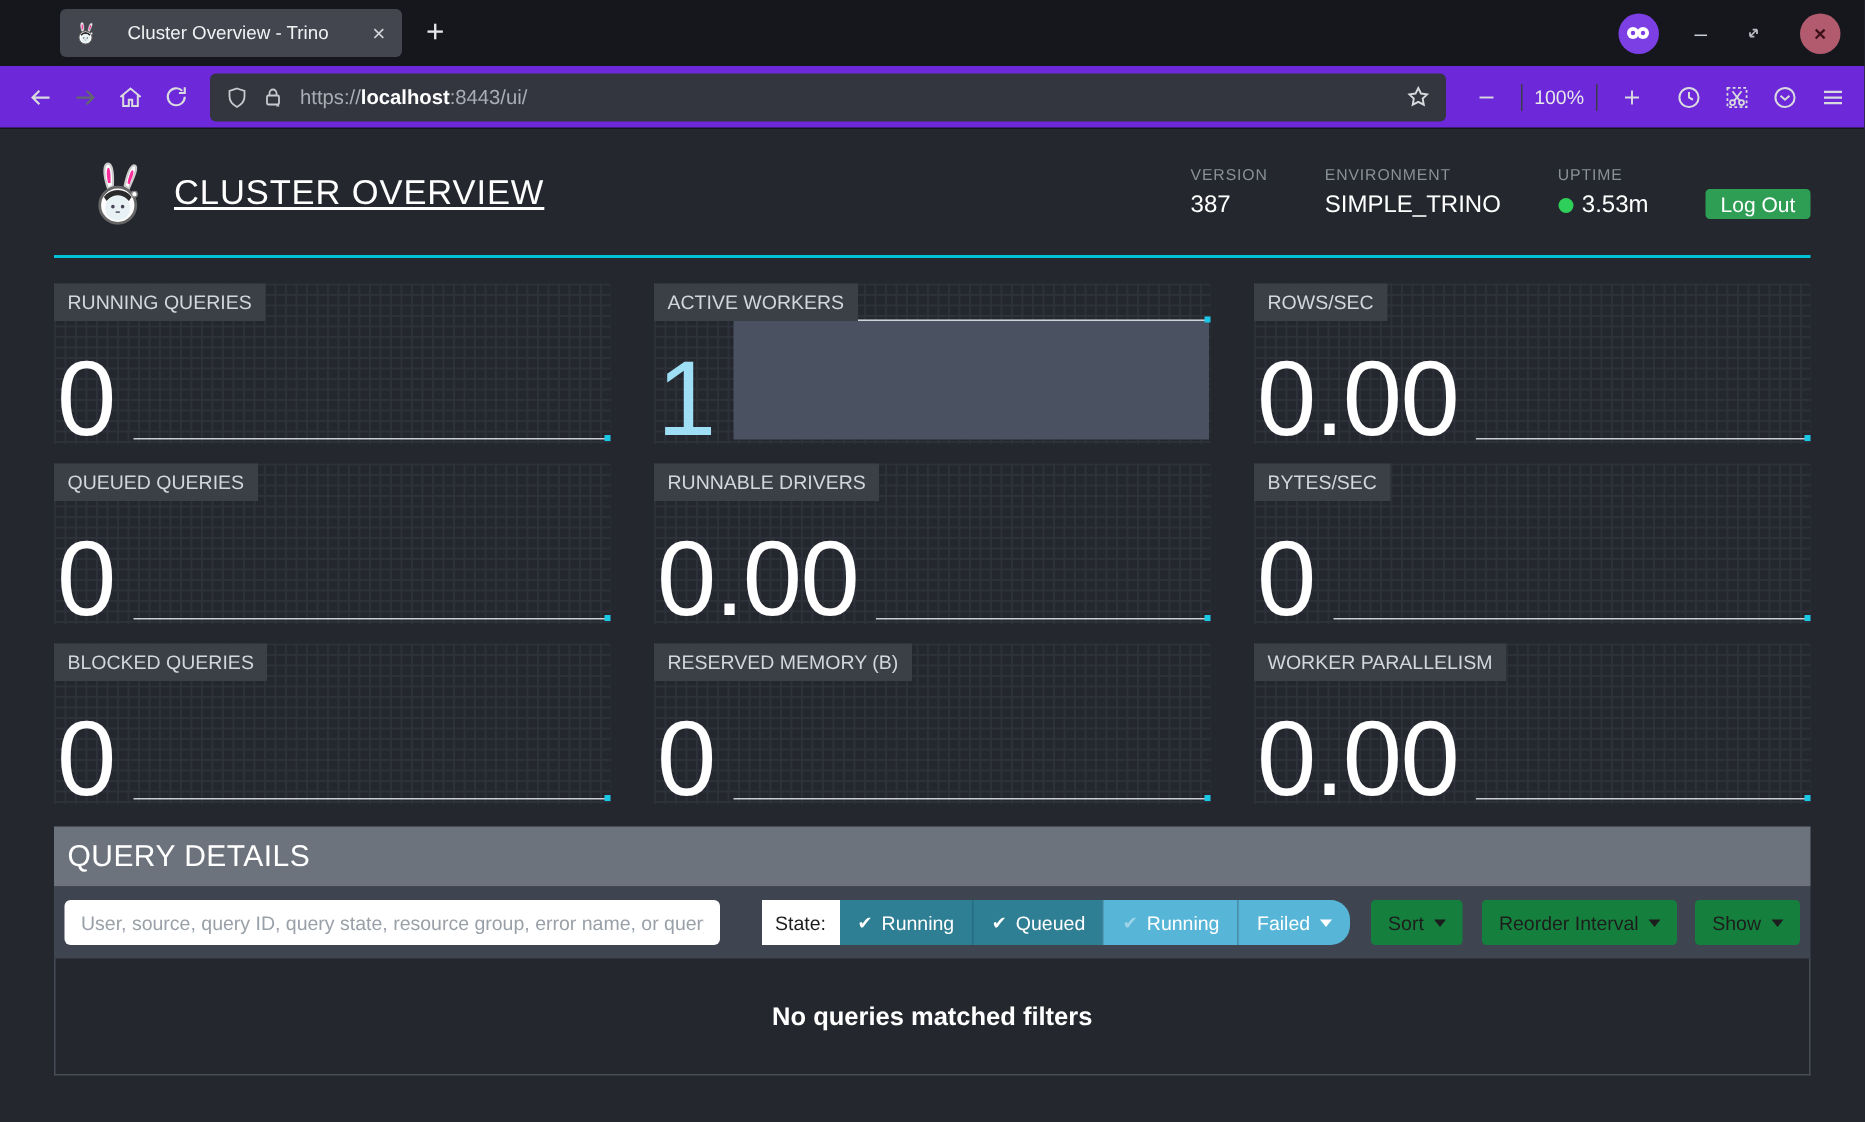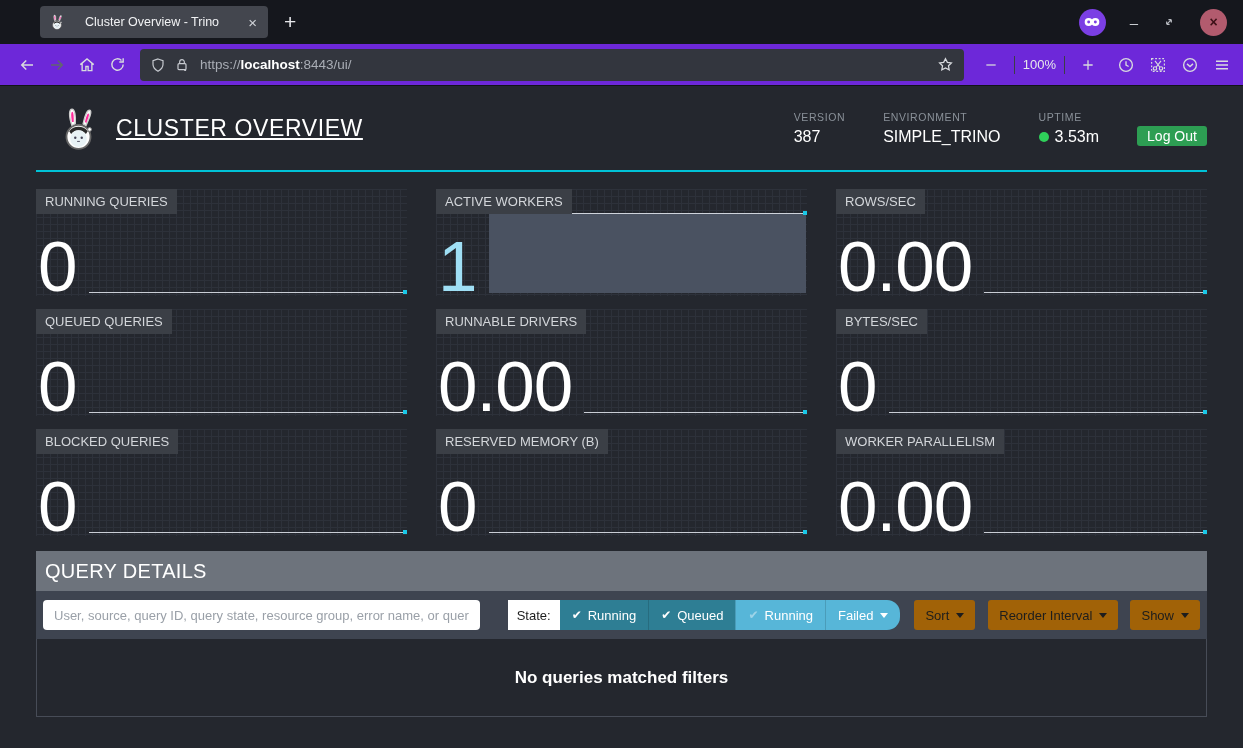--- a/index.html
+++ b/index.html
@@ -76,21 +76,21 @@
   .state-btn { display:flex; align-items:center; padding:0 12px; font-size:13px; color:#fff; border:none;
                font-family:inherit; cursor:pointer; }
   .state-btn + .state-btn { border-left:1px solid rgba(0,0,0,0.14); }
   .st-on  { background:#2e7e94; }
   .st-off { background:#57b6d8; }
   .check { margin-right:6px; font-size:12px; }
   .check:empty { display:none; }
   .st-off .check { color:#9ed4e8; }
   .caret { width:0; height:0; border-left:4px solid transparent; border-right:4px solid transparent;
            border-top:5px solid currentColor; display:inline-block; margin-left:7px; }
-  .wbtn { height:30px; background:#a16207; border:none; border-radius:3px; color:#1d1d1d; font-size:13px;
+  .wbtn { height:30px; background:#15803d; border:none; border-radius:3px; color:#1d1d1d; font-size:13px;
           font-family:inherit; display:flex; align-items:center; padding:0 11px; cursor:pointer; flex:0 0 auto; }
   .sort-btn { margin-left:14px; }
   .reorder-btn { margin-left:13px; }
   .show-btn { margin-left:12px; }
   .queries-panel { margin:0 36px; height:78px; border:1px solid #474c57; border-top:none;
                    display:flex; align-items:center; justify-content:center; }
   .empty-msg { color:#fff; font-size:17px; font-weight:700; }
 
   svg { display:block; }
 </style>

